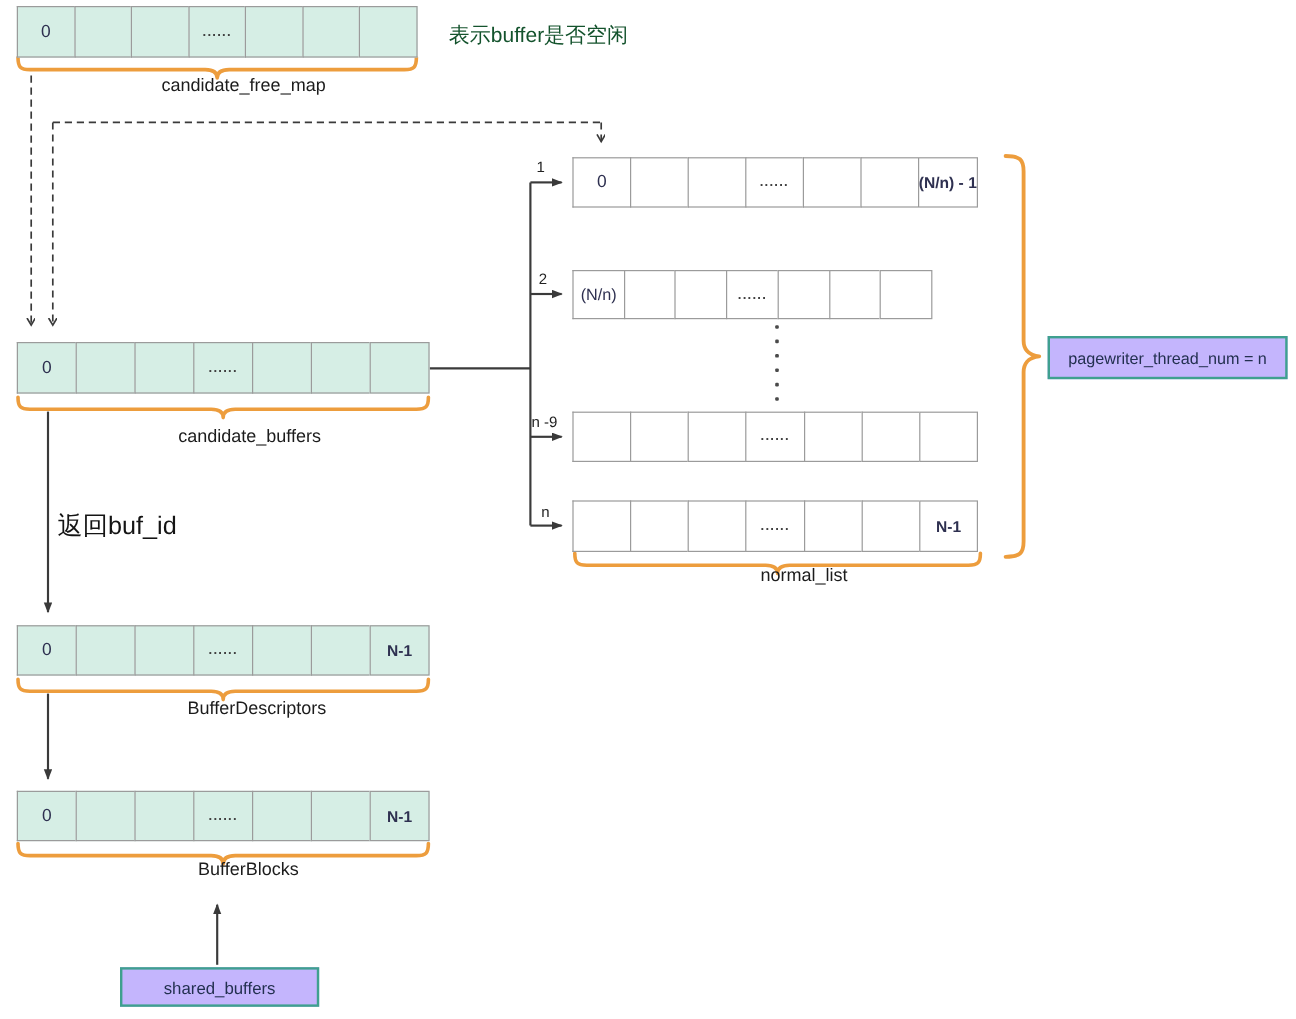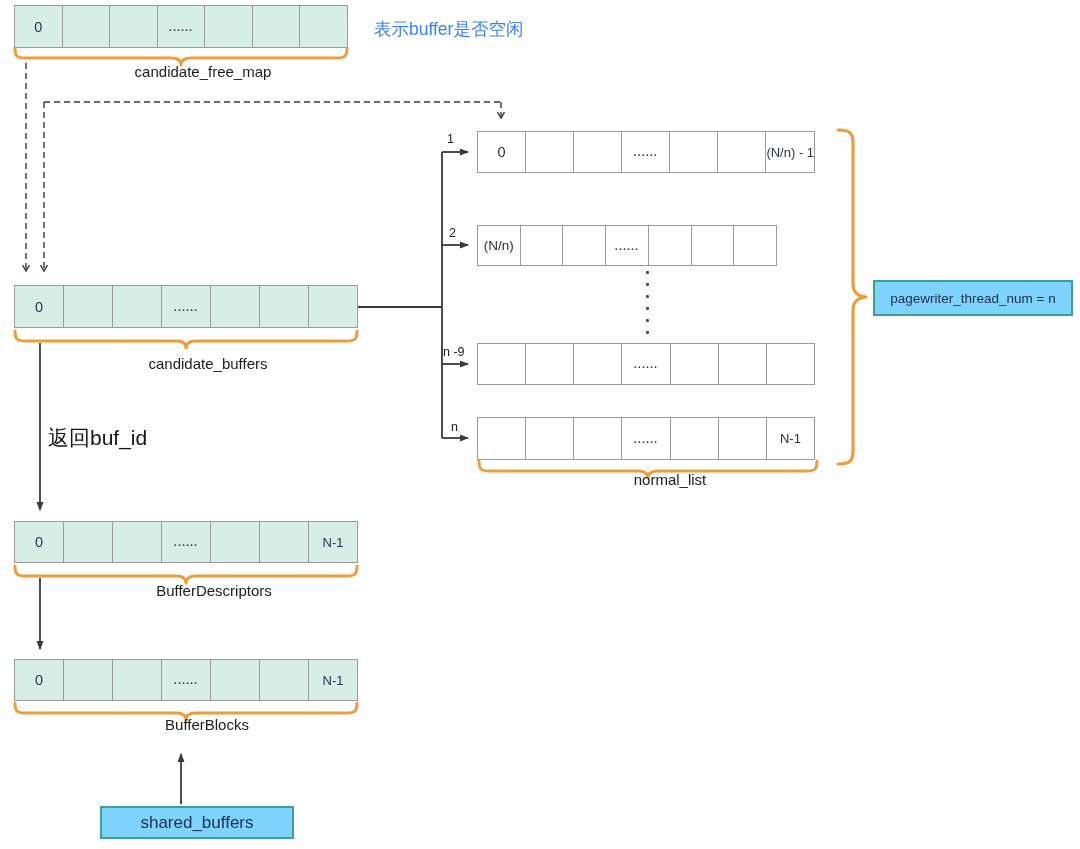--- a/index.html
+++ b/index.html
@@ -8,35 +8,35 @@
     font-family:"Liberation Sans",sans-serif;overflow:hidden;
   }
   .overlay{position:absolute;left:0;top:0;z-index:1;}
   
   .arr{position:absolute;display:flex;z-index:2;}
   .cell{
     flex:1;border:1px solid #9b9b9b;border-right:none;
     display:flex;align-items:center;justify-content:center;
     font-size:14.5px;color:#2e3050;white-space:nowrap;overflow:visible;
   }
-  .cell:last-child{border-right:1px solid #9b9b9b;font-size:13px;}
+  .cell:last-child{border-right:1px solid #9b9b9b;font-size:13px;font-weight:bold;}
   .mint .cell{background:#d6eee5;}
   .white .cell{background:#ffffff;}
   .cell.dots{font-size:11px;letter-spacing:1px;color:#3f3f3f;font-weight:bold;}
   
   .lbl{
     position:absolute;transform:translateX(-50%);font-size:15px;color:#1c1c1c;
     white-space:nowrap;z-index:3;margin-left:22px;
   }
   .bl{position:absolute;font-size:12.5px;color:#222;white-space:nowrap;z-index:3;}
-  .note{position:absolute;font-size:17.5px;color:#3b82f6;white-space:nowrap;z-index:3;}
+  .note{position:absolute;font-size:17.5px;color:#14532d;white-space:nowrap;z-index:3;}
   .flowlbl{position:absolute;font-size:21px;color:#141414;white-space:nowrap;z-index:3;}
   
   .tbox{
-    position:absolute;border:2px solid #3fa08f;background:#7dd3fc;box-sizing:border-box;
+    position:absolute;border:2px solid #3fa08f;background:#c4b5fd;box-sizing:border-box;
     display:flex;align-items:center;justify-content:center;color:#233050;z-index:3;
   }
   
   .vdots{position:absolute;left:646px;top:271px;display:flex;flex-direction:column;gap:9px;z-index:2;}
   .vdots i{width:3px;height:3px;background:#4a4a4a;border-radius:1px;}
 </style>
 </head>
 <body>
 
 <div class="canvas">
@@ -178,17 +178,17 @@
     <div class="cell"></div>
     <div class="cell"></div>
     <div class="cell">N-1</div>
   </div>
   <div class="lbl" style="left:648px;top:471px">normal_list</div>
 
   <div class="tbox" style="left:873px;top:280px;width:200px;height:36px;font-size:13.5px">
     <span>pagewriter_thread_num = n</span>
   </div>
 
-  <div class="tbox" style="left:100px;top:806px;width:194px;height:33px;font-size:17px">
+  <div class="tbox" style="left:100px;top:806px;width:166px;height:33px;font-size:14px">
     <span>shared_buffers</span>
   </div>
 
 </div>
 
 </body></html>

